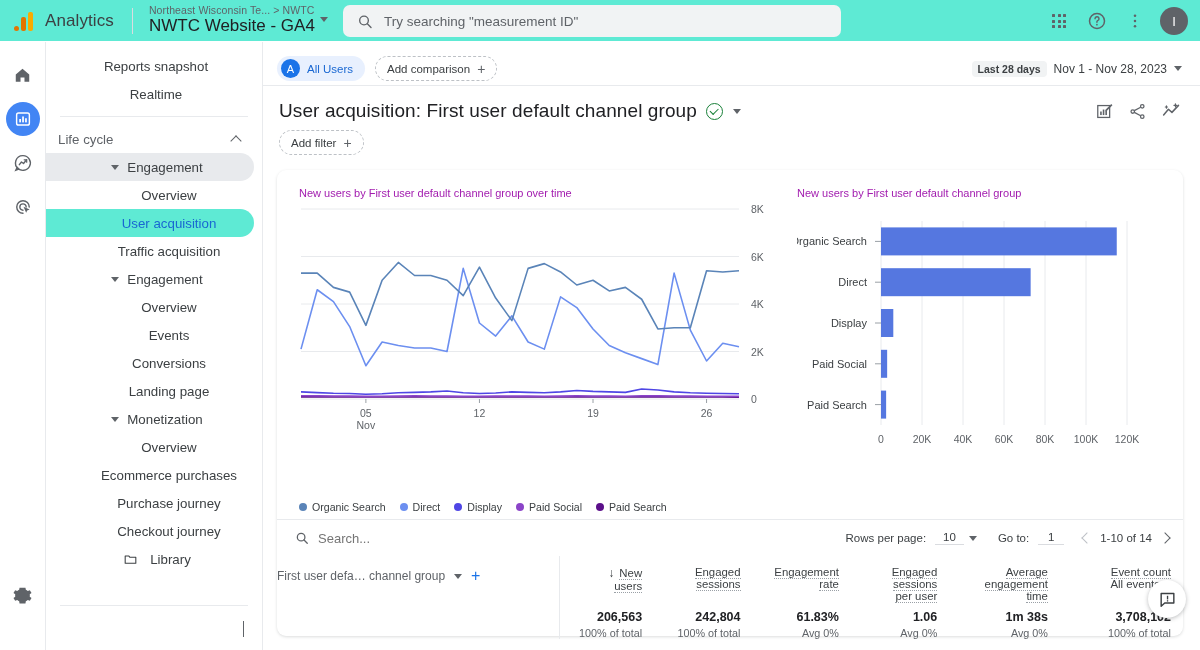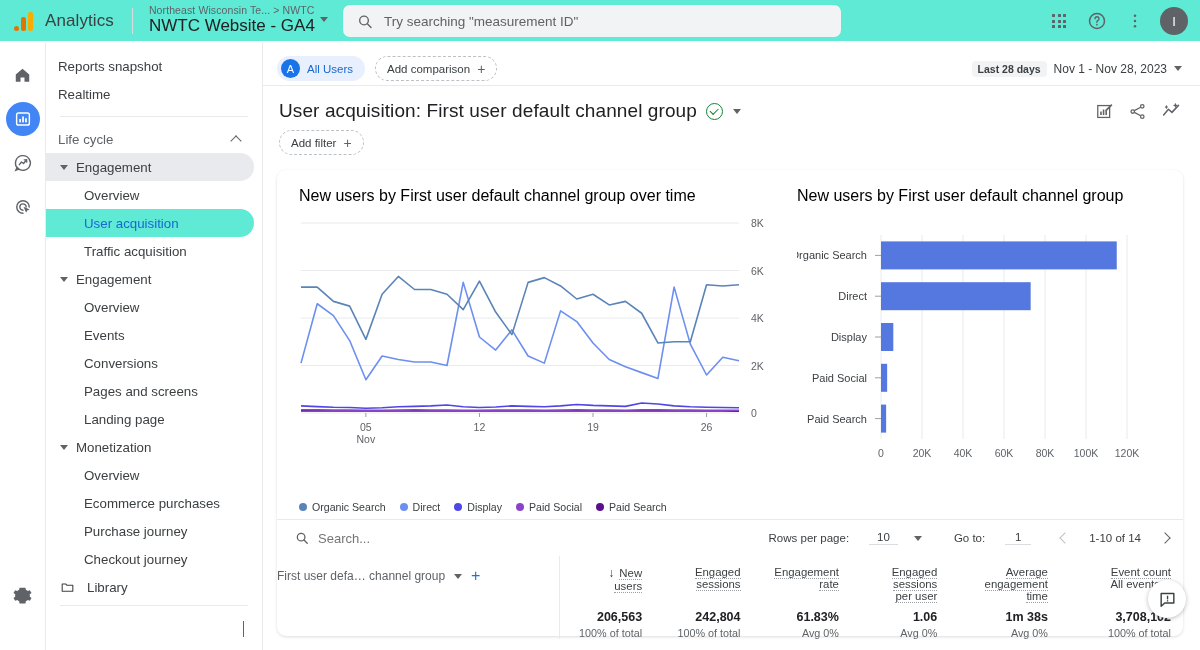--- a/index.html
+++ b/index.html
@@ -74,21 +74,21 @@
   .rail-gear { position: absolute; bottom: 28px; }
 
   
   .nav {
     position: absolute; left: 46px; top: 42px; width: 217px; height: 608px;
     background: #fff; border-right: 1px solid #e8eaed; padding-top: 10px;
     font-size: 13.3px; color: #3c4043;
   }
   .nav-item {
     height: 28px; display: flex; align-items: center; border-radius: 0 14px 14px 0;
-    margin-right: 8px; cursor: pointer; position: relative;
+    margin-right: 8px; cursor: pointer; position: relative; justify-content: center;
   }
   .nav-item span.lbl { white-space: nowrap; }
   .nav-l1 { padding-left: 12px; }
   .nav-group { padding-left: 12px; color: #5f6368; justify-content: space-between; padding-right: 14px; }
   .nav-l2 { padding-left: 8px; }
   .nav-l3 { padding-left: 38px; }
   .nav-item.selected-soft { background: #e8eaed; }
   .nav-item.selected { background: #5eead4; color: #1967d2; }
   .nav-item.selected .lbl { color: #1967d2; }
   .nav-divider { height: 1px; background: #e8eaed; margin: 8px 14px 8px 14px; }
@@ -150,36 +150,36 @@
   .title-caret { margin-left: 10px; }
   .title-actions { margin-left: auto; display: flex; align-items: center; gap: 14px; }
   .filter-row { padding: 8px 0 0 16px; }
 
   .card {
     position: absolute; left: 14px; top: 128px; width: 906px; height: 466px;
     background: #fff; border-radius: 9px; box-shadow: 0 1px 3px rgba(60,64,67,.18);
   }
   .charts { display: flex; height: 325px; }
   .chart-pane { padding: 17px 0 0 22px; }
-  .chart-title { font-size: 16px; color: #000000; margin-bottom: 12px; }
+  .chart-title { font-size: 11px; color: #a21caf; margin-bottom: 4px; }
   .pane-line { width: 494px; }
   .pane-bar  { width: 392px; padding-left: 26px; }
 
   .legend { display: flex; gap: 14px; padding: 6px 0 0 22px; font-size: 10.6px; color: #3c4043; }
   .legend-item { display: flex; align-items: center; gap: 5px; cursor: pointer; }
   .legend-dot { width: 8px; height: 8px; border-radius: 50%; }
 
   .table-sep { height: 1px; background: #e8eaed; margin: 6px 0 0 0; }
   .table-tools { display: flex; align-items: center; height: 36px; padding: 0 14px 0 18px; font-size: 11.8px; color: #5f6368; }
   .tbl-search { display: flex; align-items: center; gap: 9px; }
   .tbl-search input {
     border: 0; outline: none; font-size: 13px; color: #5f6368; background: transparent;
     width: 180px; font-family: "Liberation Sans", sans-serif;
   }
-  .pager { margin-left: auto; display: flex; align-items: center; gap: 20px; font-size: 11.5px; color: #3c4043; }
+  .pager { margin-left: auto; display: flex; align-items: center; gap: 9px; font-size: 11.5px; color: #3c4043; }
   .underline-field { border-bottom: 1px solid #dadce0; padding: 0 8px 1px 8px; min-width: 26px; text-align:center; display:inline-block; }
   .chev-r { width: 8px; height: 8px; border-right: 1.8px solid #5f6368; border-top: 1.8px solid #5f6368; transform: rotate(45deg); cursor:pointer; }
   .chev-l { width: 8px; height: 8px; border-left: 1.8px solid #bdc1c6; border-bottom: 1.8px solid #bdc1c6; transform: rotate(45deg); cursor:pointer; }
 
   table.gtable { width: 100%; border-collapse: collapse; table-layout: fixed; }
   table.gtable th {
     font-size: 11.4px; font-weight: normal; color: #3c4043; vertical-align: top;
     padding: 10px 12px 0 0; text-align: right;
   }
   table.gtable th .ul { border-bottom: 1px dotted #9aa0a6; display: inline; }
@@ -330,23 +330,20 @@
         <span class="lbl">Engagement</span>
       </div>
       <div class="nav-item nav-l3">
         <span class="lbl">Overview</span>
       </div>
       <div class="nav-item nav-l3">
         <span class="lbl">Events</span>
       </div>
       <div class="nav-item nav-l3">
         <span class="lbl">Conversions</span>
-      </div>
-      <div class="nav-item nav-l3">
-        <span class="lbl">Pages and screens</span>
       </div>
       <div class="nav-item nav-l3">
         <span class="lbl">Landing page</span>
       </div>
       <div class="nav-item nav-l2">
         <span class="tri"></span>
         <span class="lbl">Monetization</span>
       </div>
       <div class="nav-item nav-l3">
         <span class="lbl">Overview</span>

